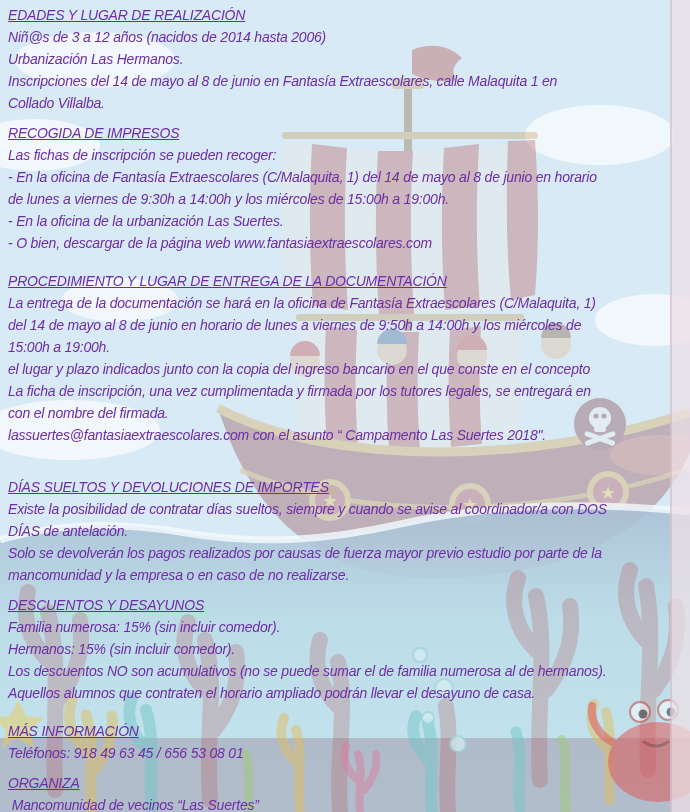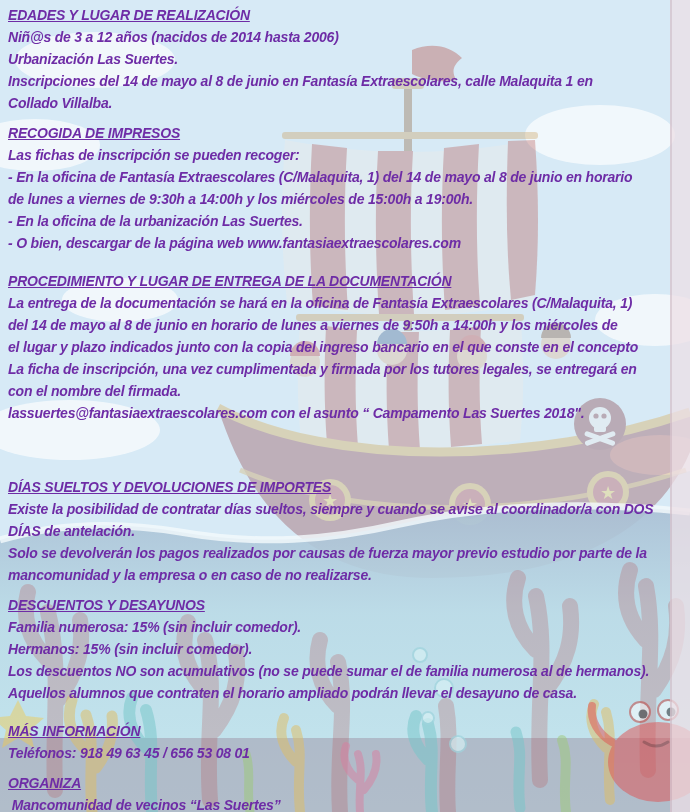--- a/index.html
+++ b/index.html
@@ -7,21 +7,21 @@
     position:relative;
     width:690px;height:812px;
     overflow:hidden;
     background:#d7eaf6;
     font-family:"Liberation Sans", sans-serif;
   }
   #bg{position:absolute;left:0;top:0;width:690px;height:812px;}
   .section{
     position:absolute;left:8px;right:10px;
     color:#6e2ca6;
-    font-weight:bold;font-style:italic;
+    font-weight:normal;font-style:italic;
     font-size:14px;letter-spacing:-0.2px;line-height:22px;
   }
   .heading{text-decoration:underline;white-space:pre;}
   .line{white-space:pre;}
   .s1{top:4px}.s2{top:122px}.s3{top:270px}.s4{top:476px}
   .s5{top:594px}.s6{top:720px}.s7{top:772px}
 </style>
 </head>
 <body>
 
@@ -159,38 +159,39 @@
 
     <g>
       <rect x="672" y="0" width="18" height="812" fill="#ecdfe6" opacity="0.75"></rect>
       <line x1="671" y1="0" x2="671" y2="812" stroke="#d8c4ce" stroke-width="2" opacity="0.8"></line>
     </g>
   </svg>
 
   <div class="section s1">
     <div class="heading">EDADES Y LUGAR DE REALIZACIÓN</div>
     <div class="line">Niñ@s de 3 a 12 años (nacidos de 2014 hasta 2006)</div>
-    <div class="line">Urbanización Las Suertes.</div>
+    <div class="line">Urbanización Las Hermanos.</div>
     <div class="line">Inscripciones del 14 de mayo al 8 de junio en Fantasía Extraescolares, calle Malaquita 1 en</div>
     <div class="line">Collado Villalba.</div>
   </div>
 
   <div class="section s2">
     <div class="heading">RECOGIDA DE IMPRESOS</div>
     <div class="line">Las fichas de inscripción se pueden recoger:</div>
     <div class="line">- En la oficina de Fantasía Extraescolares (C/Malaquita, 1) del 14 de mayo al 8 de junio en horario</div>
     <div class="line">de lunes a viernes de 9:30h a 14:00h y los miércoles de 15:00h a 19:00h.</div>
     <div class="line">- En la oficina de la urbanización Las Suertes.</div>
     <div class="line">- O bien, descargar de la página web www.fantasiaextraescolares.com</div>
   </div>
 
   <div class="section s3">
     <div class="heading">PROCEDIMIENTO Y LUGAR DE ENTREGA DE LA DOCUMENTACIÓN</div>
     <div class="line">La entrega de la documentación se hará en la oficina de Fantasía Extraescolares (C/Malaquita, 1)</div>
     <div class="line">del 14 de mayo al 8 de junio en horario de lunes a viernes de 9:50h a 14:00h y los miércoles de</div>
+    <div class="line">15:00h a 19:00h.</div>
     <div class="line">el lugar y plazo indicados junto con la copia del ingreso bancario en el que conste en el concepto</div>
     <div class="line">La ficha de inscripción, una vez cumplimentada y firmada por los tutores legales, se entregará en</div>
     <div class="line">con el nombre del firmada.</div>
     <div class="line">lassuertes@fantasiaextraescolares.com con el asunto “ Campamento Las Suertes 2018".</div>
   </div>
 
   <div class="section s4">
     <div class="heading">DÍAS SUELTOS Y DEVOLUCIONES DE IMPORTES</div>
     <div class="line">Existe la posibilidad de contratar días sueltos, siempre y cuando se avise al coordinador/a con DOS</div>
     <div class="line">DÍAS de antelación.</div>

